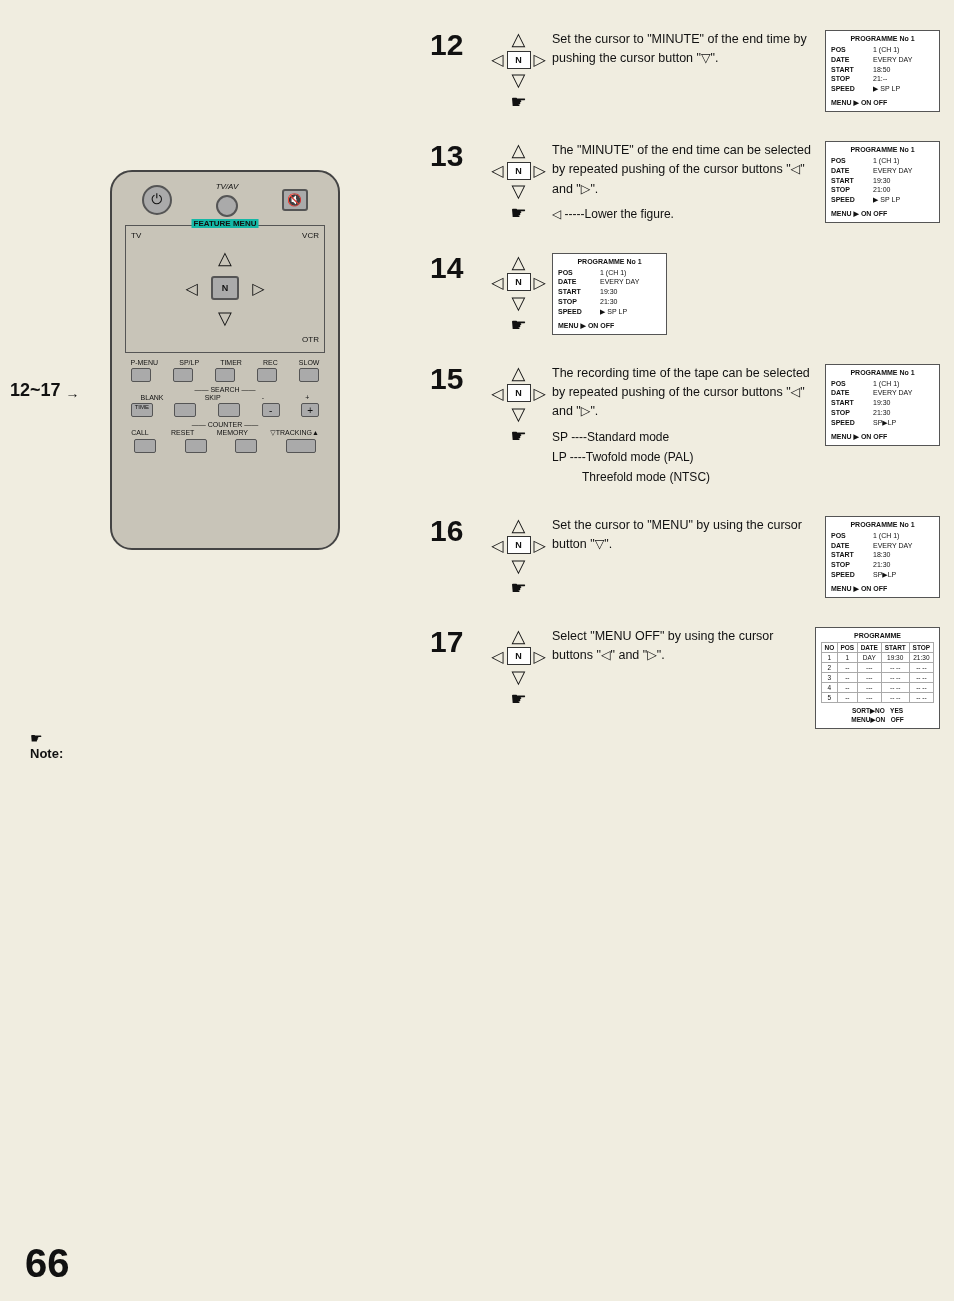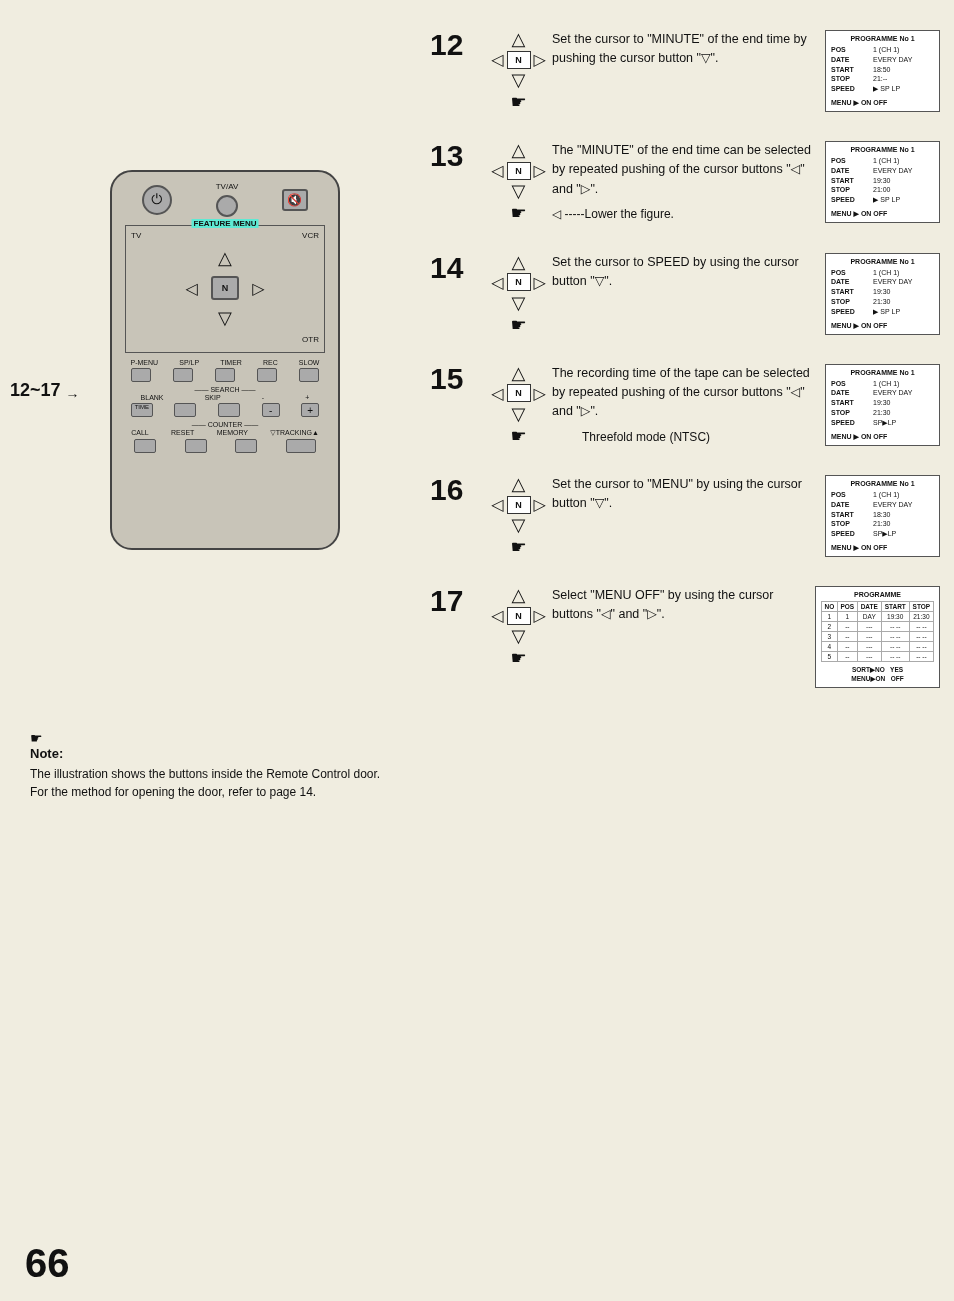--- a/index.html
+++ b/index.html
@@ -149,28 +149,28 @@
     <div style="position:absolute; left:-20px; top:220px; font-size:18px; font-weight:bold; display:flex; align-items:flex-end; gap:5px;">
       <span style="white-space:nowrap;">12~17</span>
       <span style="font-size:14px;">→</span>
     </div>
 
     <div style="position:relative; left:80px; top:10px; width:230px; height:380px; border:2.5px solid #444; border-radius:22px; background:#c8c4b8; padding:10px 8px;">
 
       <div style="display:flex; justify-content:space-around; align-items:center; margin-bottom:8px;">
         <div style="width:30px;height:30px;border:2px solid #555;border-radius:50%;background:#aaa;display:flex;align-items:center;justify-content:center;font-size:14px;">⏻</div>
         <div style="display:flex;flex-direction:column;align-items:center;gap:4px;">
-          <span style="font-size:8px;">TV/AV</span>
+          <span style="font-size:8px;font-style:italic;">TV/AV</span>
           <div style="width:22px;height:22px;border:2px solid #555;border-radius:50%;background:#aaa;"></div>
         </div>
         <div style="width:26px;height:22px;border:2px solid #555;border-radius:3px;background:#aaa;display:flex;align-items:center;justify-content:center;font-size:12px;">🔇</div>
       </div>
 
       <div style="border:1.5px solid #555;margin:0 5px 6px;padding:5px 5px 8px;position:relative;">
-        <div style="position:absolute;top:-7px;left:50%;transform:translateX(-50%);background:#5eead4;font-size:8px;font-weight:bold;white-space:nowrap;padding:0 2px;">FEATURE MENU</div>
+        <div style="position:absolute;top:-7px;left:50%;transform:translateX(-50%);background:#14b8a6;font-size:8px;font-weight:bold;white-space:nowrap;padding:0 2px;">FEATURE MENU</div>
         <div style="display:flex;justify-content:space-between;font-size:8px;margin-bottom:3px;text-align:center;">
           <span>TV</span>
           <span>VCR</span>
         </div>
 
         <div style="display:grid;grid-template-columns:1fr 1fr 1fr;grid-template-rows:1fr 1fr 1fr;width:100px;height:90px;margin:0 auto;">
           <div></div>
           <div style="display:flex;align-items:center;justify-content:center;font-size:18px;">△</div>
           <div></div>
           <div style="display:flex;align-items:center;justify-content:center;font-size:16px;">◁</div>
@@ -237,21 +237,20 @@
         <div style="width:22px;height:14px;border:1px solid #555;border-radius:2px;background:#aaa;"></div>
         <div style="width:22px;height:14px;border:1px solid #555;border-radius:2px;background:#aaa;"></div>
         <div style="width:30px;height:14px;border:1px solid #555;border-radius:2px;background:#aaa;"></div>
       </div>
     </div>
   </div>
 
   <div style="position:absolute;left:30px;top:730px;width:360px;">
     <div style="font-size:14px;">☛</div>
     <div style="font-weight:bold;font-size:13px;">Note:</div>
-    <div style="font-size:12px;line-height:1.5;margin-top:4px;">The illustration shows the buttons inside the Remote Control door. For the method for opening the door, refer to page 14.</div>
   </div>
 
   <div style="position:absolute;bottom:15px;left:25px;font-size:40px;font-weight:bold;">66</div>
 
   <div class="all-steps">
 
     <div class="step-item">
       <div class="step-num">12</div>
       <div class="step-content">
         <div class="arrows-col">
@@ -344,21 +343,20 @@
         <div class="arrows-col">
           <div class="a-up">△</div>
           <div class="a-mid">
             <span class="a-left">◁</span>
             <div style="width:24px;height:18px;border:1.5px solid #333;display:flex;align-items:center;justify-content:center;font-size:9px;font-weight:bold;background:white;">N</div>
             <span class="a-right">▷</span>
           </div>
           <div class="a-down">▽</div>
           <div class="a-hand">☛</div>
         </div>
-        <div class="step-desc">Set the cursor to SPEED by using the cursor button "▽".</div>
         <div class="step-screen-box">
           <div class="ssb-title">PROGRAMME No 1</div>
           <div class="ssb-row">
             <span class="ssb-key">POS</span>
             <span class="ssb-val">1 (CH 1)</span>
           </div>
           <div class="ssb-row">
             <span class="ssb-key">DATE</span>
             <span class="ssb-val">EVERY DAY</span>
           </div>
@@ -388,20 +386,22 @@
             <span class="a-left">◁</span>
             <div style="width:24px;height:18px;border:1.5px solid #333;display:flex;align-items:center;justify-content:center;font-size:9px;font-weight:bold;background:white;">N</div>
             <span class="a-right">▷</span>
           </div>
           <div class="a-down">▽</div>
           <div class="a-hand">☛</div>
         </div>
         <div class="step-desc">
           <span>The recording time of the tape can be selected by repeated pushing of the cursor buttons "◁" and "▷".</span>
           <div class="step-sublist">
+            <div>SP ----Standard mode</div>
+            <div>LP ----Twofold mode (PAL)</div>
             <div style="padding-left:30px;">Threefold mode (NTSC)</div>
           </div>
         </div>
         <div class="step-screen-box">
           <div class="ssb-title">PROGRAMME No 1</div>
           <div class="ssb-row">
             <span class="ssb-key">POS</span>
             <span class="ssb-val">1 (CH 1)</span>
           </div>
           <div class="ssb-row">

